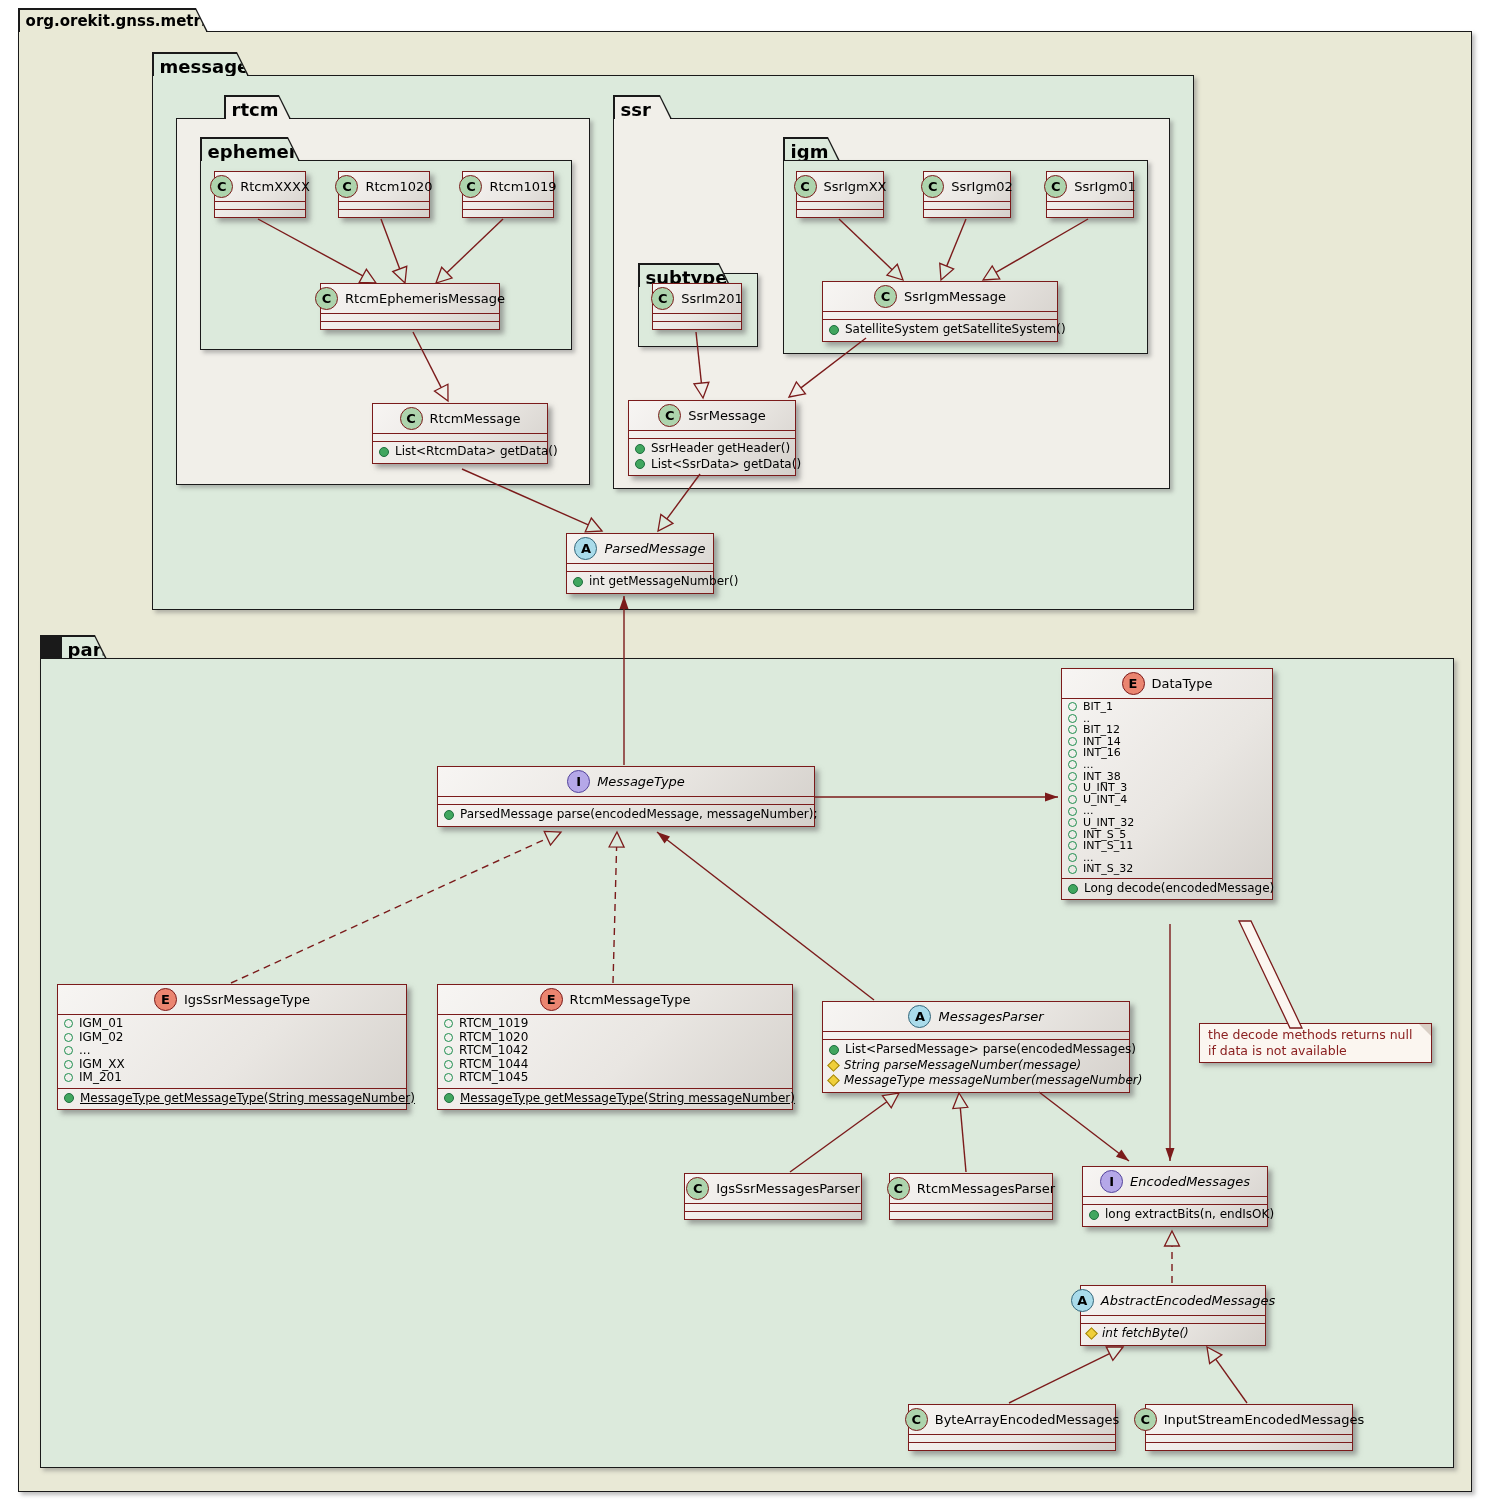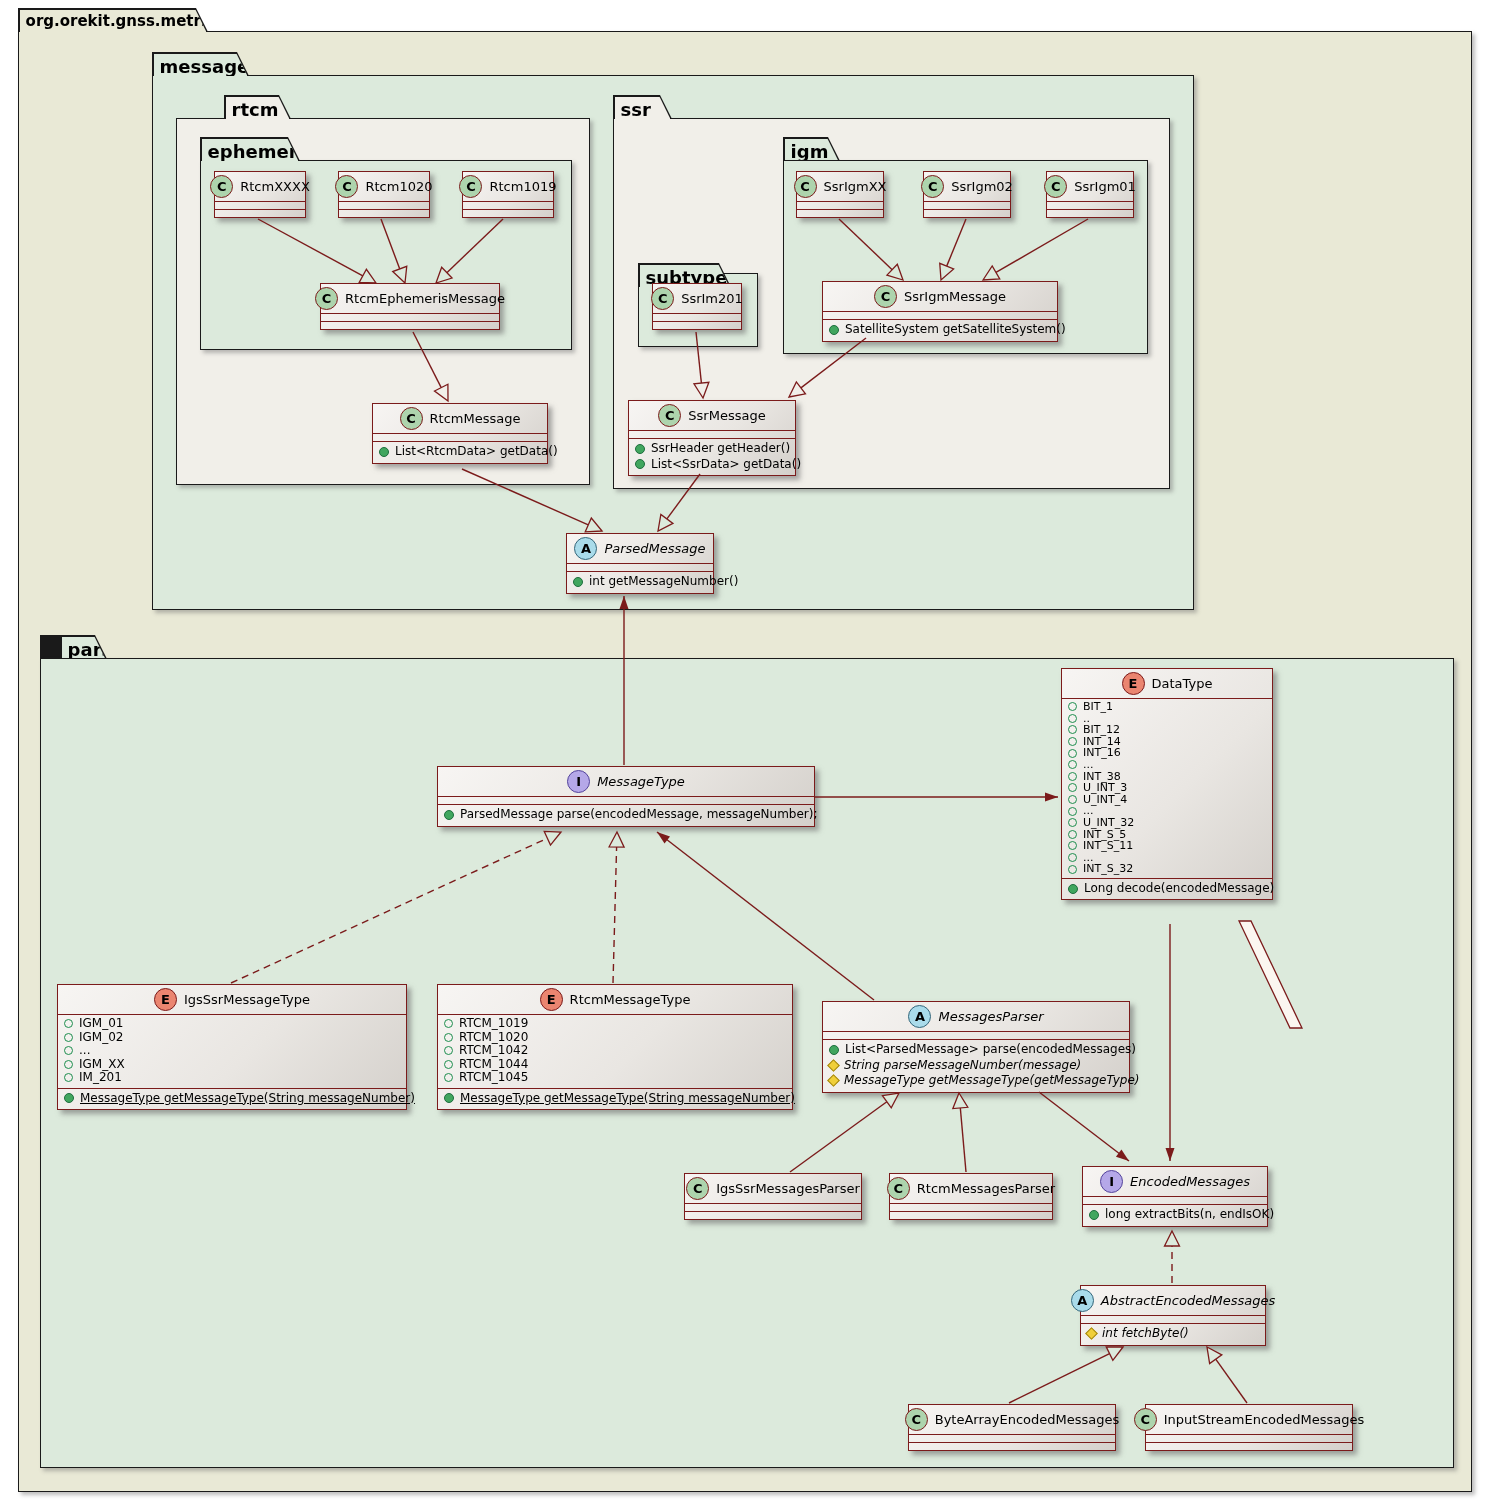--- a/index.html
+++ b/index.html
@@ -380,21 +380,21 @@
         <div class="member">
           <div class="vis vis-dot"></div>
           <span class="mtext">List&lt;ParsedMessage&gt; parse(encodedMessages)</span>
         </div>
         <div class="member">
           <div class="vis vis-diamond"></div>
           <span class="mtext it">String parseMessageNumber(message)</span>
         </div>
         <div class="member">
           <div class="vis vis-diamond"></div>
-          <span class="mtext it">MessageType getMessageType(getMessageType)</span>
+          <span class="mtext it">MessageType messageNumber(messageNumber)</span>
         </div>
       </div>
     </div>
     <div class="cls" style="left: 684px; top: 1173px; width: 176px;">
       <div class="cls-title">
         <div class="badge b-C">C</div>
         <span class="cls-name">IgsSsrMessagesParser</span>
       </div>
       <div class="sec empty"></div>
       <div class="sec empty"></div>
@@ -442,20 +442,22 @@
       <div class="sec empty"></div>
     </div>
     <div class="cls" style="left: 1145px; top: 1404px; width: 206px;">
       <div class="cls-title">
         <div class="badge b-C">C</div>
         <span class="cls-name">InputStreamEncodedMessages</span>
       </div>
       <div class="sec empty"></div>
       <div class="sec empty"></div>
     </div>
+    <div class="note" style="left: 1199px; top: 1023px; width: 215px;">the decode methods returns null
+if data is not available<div class="fold"></div></div>
     <svg id="wires" width="1486" height="1503">
       <polygon points="1239,921 1251,921 1302,1028 1290,1028" fill="#FBF6F0" stroke="#7B1B1B" stroke-width="1.3"></polygon>
       <line x1="258" y1="219" x2="362.8145221645491" y2="275.8485543943317" stroke="#7B1B1B" stroke-width="1.4"></line>
       <polygon points="376,283 359.23879936171494,282.44129331205716 366.39024496738324,269.25581547660624" fill="#DCEADC" stroke="#7B1B1B" stroke-width="1.3"></polygon>
       <line x1="381" y1="219" x2="399.73314837617414" y2="268.9550623364643" stroke="#7B1B1B" stroke-width="1.4"></line>
       <polygon points="405,283 392.71067954440633,271.5884881483773 406.75561720794195,266.32163652455137" fill="#DCEADC" stroke="#7B1B1B" stroke-width="1.3"></polygon>
       <line x1="503" y1="219" x2="446.8466571292468" y2="272.63901408549555" stroke="#7B1B1B" stroke-width="1.4"></line>
       <polygon points="436,283 441.6661641719946,267.2156855208721 452.02715008649903,278.062342650119" fill="#DCEADC" stroke="#7B1B1B" stroke-width="1.3"></polygon>
       <line x1="413" y1="332" x2="441.2143579383298" y2="387.62259136413587" stroke="#7B1B1B" stroke-width="1.4"></line>
       <polygon points="448,401 434.52565362039775,391.01541239497095 447.9030622562618,384.2297703333008" fill="#F1EFE9" stroke="#7B1B1B" stroke-width="1.3"></polygon>

